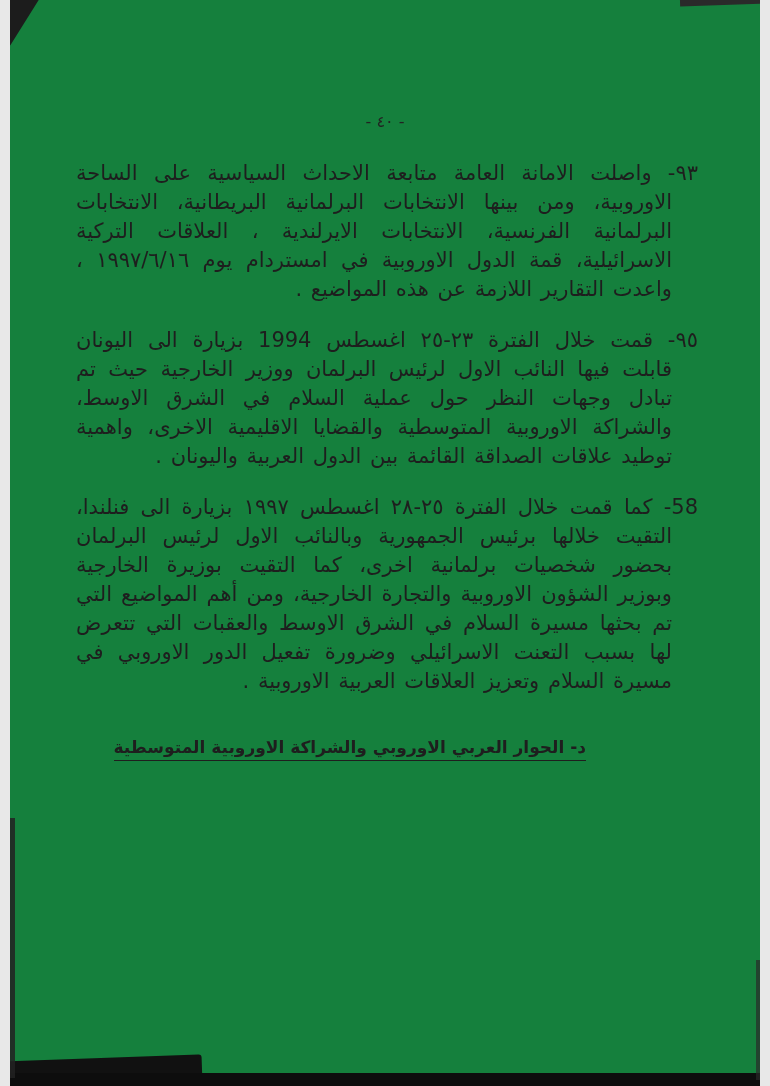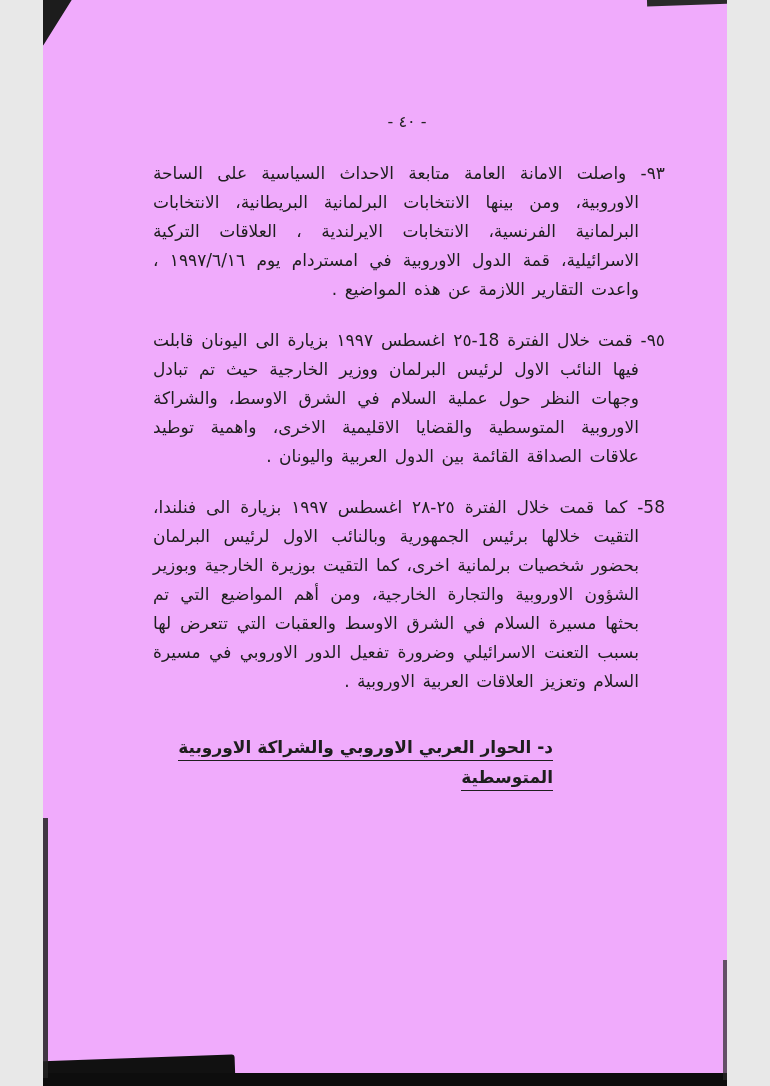--- a/index.html
+++ b/index.html
@@ -2,43 +2,42 @@
 <html><head>
 <meta charset="utf-8">
 <style>
   html, body {
     margin: 0;
     padding: 0;
     background: #e8e8e8;
   }
   .page {
     position: relative;
-    width: 640px;
+    width: 750px;
     height: 1086px;
     margin: 0 auto;
-    background: #f0abfc;
+    background: #15803d;
     overflow: hidden;
     font-family: "DejaVu Sans", sans-serif;
     color: #1e1e1e;
-    padding-left: 44px;
   }
   .page-number {
     text-align: center;
     padding-top: 112px;
     font-size: 16px;
     letter-spacing: 2px;
     color: #222;
   }
   .content {
     direction: rtl;
     padding: 28px 62px 0 62px;
   }
   .para {
     margin: 0 0 22px 4px;
-    font-size: 17px;
+    font-size: 21px;
     line-height: 29px;
     text-align: justify;
     text-align-last: right;
     padding-right: 26px;
     text-indent: -26px;
     word-spacing: 2px;
   }
   .para .marker {
     white-space: nowrap;
   }
@@ -118,21 +117,21 @@
   <div class="content">
 
     <p class="para">
       <span class="marker">٩٣-</span>
       <span class="ptext">واصلت الامانة العامة متابعة الاحداث السياسية على الساحة الاوروبية، ومن بينها الانتخابات البرلمانية البريطانية، الانتخابات البرلمانية الفرنسية، الانتخابات الايرلندية ، العلاقات التركية الاسرائيلية، قمة الدول الاوروبية في امستردام يوم ١٩٩٧/٦/١٦ ، واعدت التقارير اللازمة عن هذه المواضيع .</span>
     </p>
 
 
     <p class="para">
       <span class="marker">٩٥-</span>
-      <span class="ptext">قمت خلال الفترة 18-٢٥ اغسطس ١٩٩٧ بزيارة الى اليونان قابلت فيها النائب الاول لرئيس البرلمان ووزير الخارجية حيث تم تبادل وجهات النظر حول عملية السلام في الشرق الاوسط، والشراكة الاوروبية المتوسطية والقضايا الاقليمية الاخرى، واهمية توطيد علاقات الصداقة القائمة بين الدول العربية واليونان .</span>
+      <span class="ptext">قمت خلال الفترة ٢٣-٢٥ اغسطس 1994 بزيارة الى اليونان قابلت فيها النائب الاول لرئيس البرلمان ووزير الخارجية حيث تم تبادل وجهات النظر حول عملية السلام في الشرق الاوسط، والشراكة الاوروبية المتوسطية والقضايا الاقليمية الاخرى، واهمية توطيد علاقات الصداقة القائمة بين الدول العربية واليونان .</span>
     </p>
 
     <p class="para">
       <span class="marker">58-</span>
       <span class="ptext">كما قمت خلال الفترة ٢٥-٢٨ اغسطس ١٩٩٧ بزيارة الى فنلندا، التقيت خلالها برئيس الجمهورية وبالنائب الاول لرئيس البرلمان بحضور شخصيات برلمانية اخرى، كما التقيت بوزيرة الخارجية وبوزير الشؤون الاوروبية والتجارة الخارجية، ومن أهم المواضيع التي تم بحثها مسيرة السلام في الشرق الاوسط والعقبات التي تتعرض لها بسبب التعنت الاسرائيلي وضرورة تفعيل الدور الاوروبي في مسيرة السلام وتعزيز العلاقات العربية الاوروبية .</span>
     </p>
 
     <h2 class="section-heading">
       <span class="heading-text">د- الحوار العربي الاوروبي  والشراكة الاوروبية المتوسطية</span>
     </h2>

